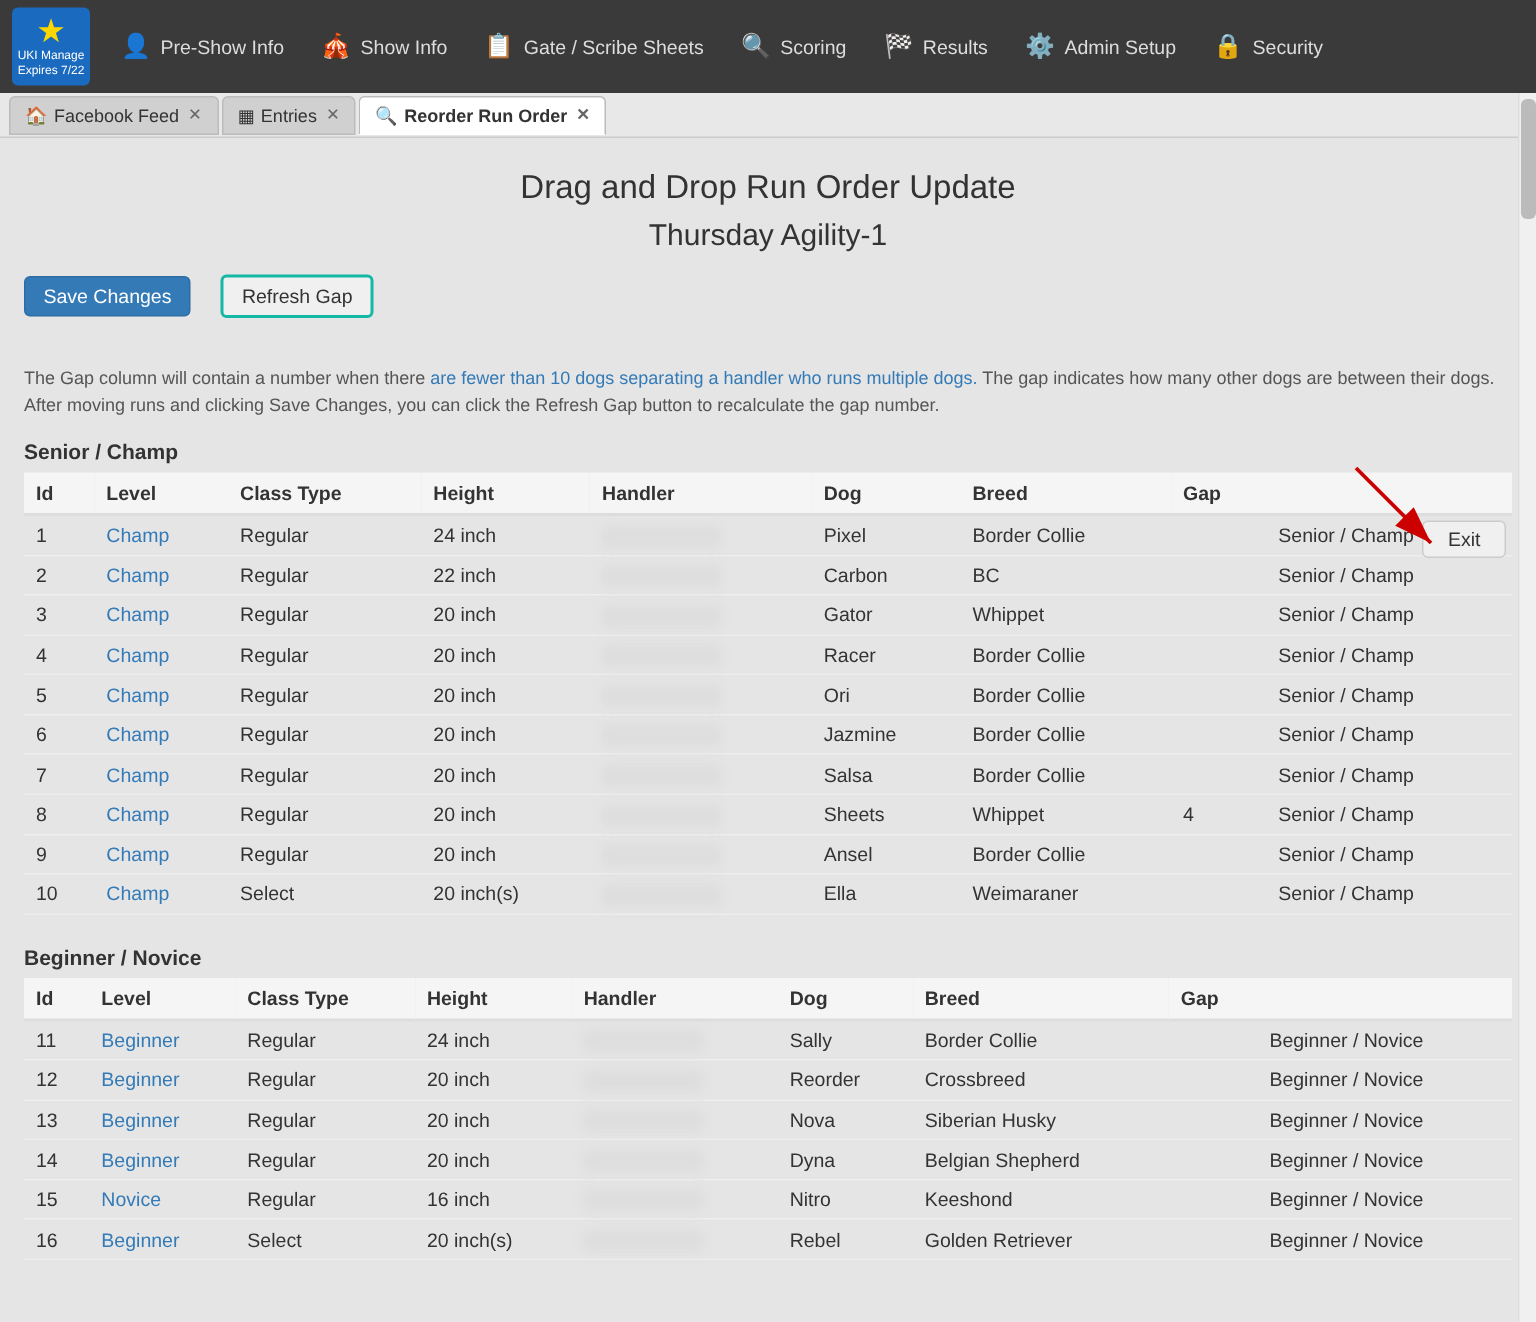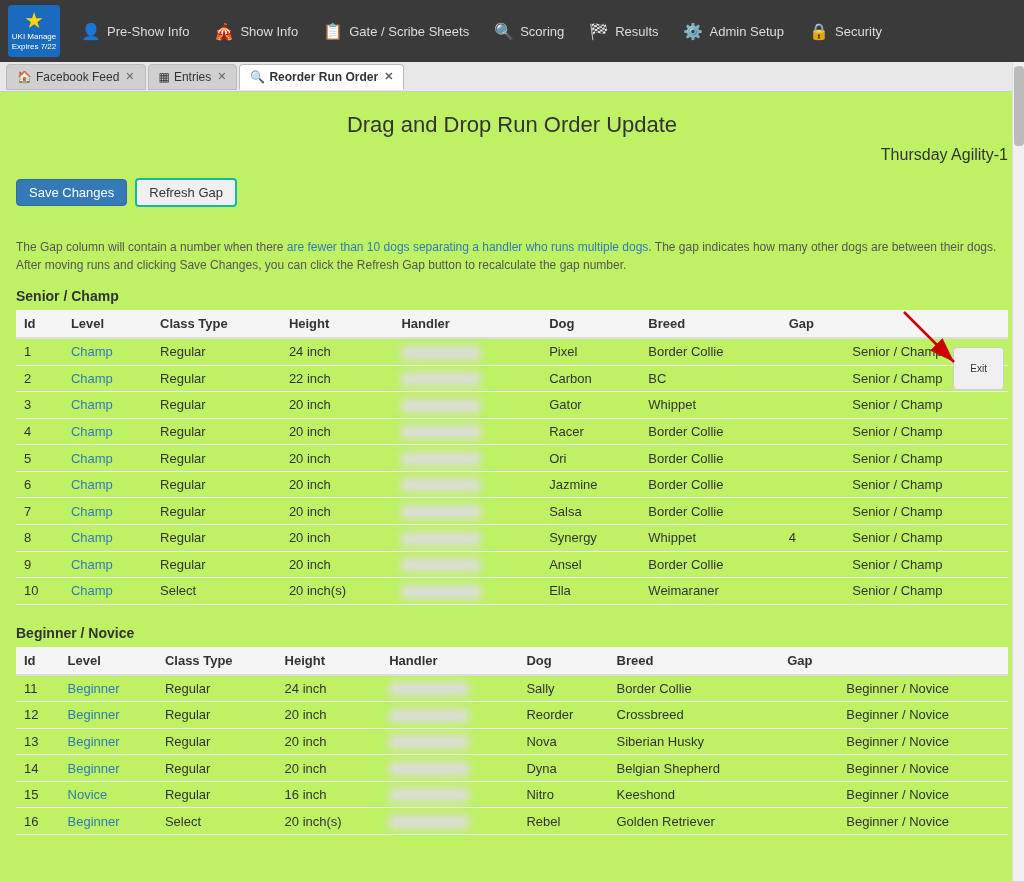--- a/index.html
+++ b/index.html
@@ -89,42 +89,42 @@
       font-size: 11px;
       color: #666;
       cursor: pointer;
       margin-left: 2px;
     }
     .tab-icon { font-size: 12px; }
 
     
     .main-content {
       padding: 20px 16px 20px 16px;
-      background: #bef264;
+      background: #e5e5e5;
       min-height: calc(881px - 92px);
       position: relative;
     }
     .page-title {
       text-align: center;
       font-size: 22px;
       font-weight: normal;
       color: #333;
       margin-bottom: 8px;
     }
     .page-subtitle {
-      text-align: right;
-      font-size: 16px;
+      text-align: center;
+      font-size: 20px;
       font-weight: normal;
       color: #333;
       margin-bottom: 14px;
     }
     .toolbar {
       display: flex;
       align-items: center;
-      gap: 8px;
+      gap: 20px;
       margin-bottom: 6px;
     }
     .btn-save {
       background: #337ab7;
       color: #fff;
       border: 1px solid #2e6da4;
       padding: 5px 12px;
       border-radius: 4px;
       cursor: pointer;
       font-size: 13px;
@@ -138,24 +138,24 @@
       cursor: pointer;
       font-size: 13px;
     }
     .btn-exit {
       position: absolute;
       right: 16px;
       top: 20px;
       background: #f0f0f0;
       color: #333;
       border: 1px solid #ccc;
-      padding: 15px 16px;
+      padding: 4px 16px;
       border-radius: 4px;
       cursor: pointer;
-      font-size: 10px;
+      font-size: 13px;
       margin-top: 60px;
     }
     .gap-info {
       font-size: 12px;
       color: #555;
       margin-bottom: 14px;
       line-height: 1.5;
       margin-top: 31px;
     }
     .gap-info .highlight { color: #337ab7; }
@@ -409,21 +409,21 @@
     <td>Border Collie</td>
     <td></td>
     <td>Senior / Champ</td>
   </tr>
         <tr draggable="true">
     <td>8</td>
     <td class="level-champ">Champ</td>
     <td>Regular</td>
     <td>20 inch</td>
     <td><span class="handler-blur">•••• • •••••••</span></td>
-    <td>Synergy</td>
+    <td>Sheets</td>
     <td>Whippet</td>
     <td>4</td>
     <td>Senior / Champ</td>
   </tr>
         <tr draggable="true">
     <td>9</td>
     <td class="level-champ">Champ</td>
     <td>Regular</td>
     <td>20 inch</td>
     <td><span class="handler-blur">•• •••• ••••• ••••••</span></td>

